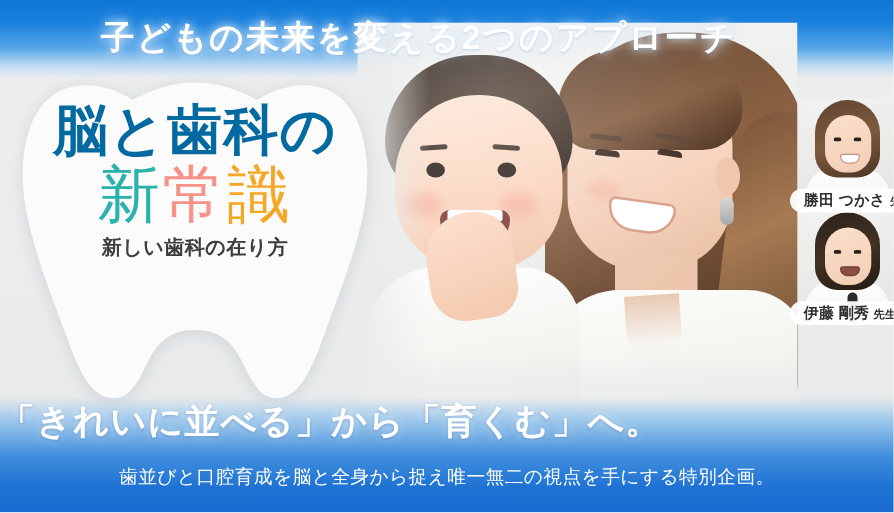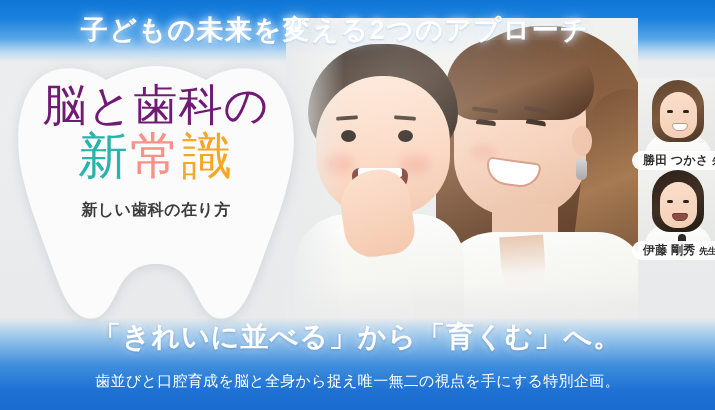--- a/index.html
+++ b/index.html
@@ -311,22 +311,22 @@
   .tooth-text {
     position: absolute;
     left: 14px; top: 60px;
     width: 284px; height: 268px;
     z-index: 9;
     text-align: center;
   }
   .t-line1 {
     margin-top: 22px;
     font-size: 44px;
-    font-weight: normal;
-    color: #701a75;
+    font-weight: bold;
+    color: #0369a1;
     letter-spacing: 1px;
     line-height: 1.04;
     white-space: nowrap;
   }
   .t-line2 {
     margin-top: 2px;
     font-size: 50px;
     font-weight: normal;
     letter-spacing: 2px;
     line-height: 1.05;
@@ -361,21 +361,21 @@
   .wave-cover {
     position: absolute;
     left: 0; bottom: 82px;
     width: 715px; height: 40px;
     z-index: 10;
   }
   .headline {
     position: absolute;
     left: 0; top: 318px;
     width: 715px;
-    text-align: center;
+    text-align: left;
     font-size: 28px;
     font-weight: bold;
     color: #ffffff;
     letter-spacing: 1px;
     white-space: nowrap;
     text-shadow: 0 0 8px rgba(255,255,255,0.55), 0 1px 3px rgba(15,80,160,0.45);
     z-index: 13;
   }
   .tagline {
     position: absolute;
@@ -485,21 +485,21 @@
                C 238 2 210 8 192 20
                C 180 14 164 6 142 6 Z" fill="#fbfbfb"></path>
     </svg>
   </div>
 
   <div class="tooth-text">
     <div class="t-line1">脳と歯科の</div>
     <div class="t-line2">
       <span class="c1">新</span><span class="c2">常</span><span class="c3">識</span>
     </div>
-    <div class="t-sub" style="margin-top:16px">新しい歯科の在り方</div>
+    <div class="t-sub" style="margin-top:5px">新しい歯科の在り方</div>
   </div>
 
   <div class="bottom-band"></div>
   <svg class="wave-cover" viewBox="0 0 715 40" preserveAspectRatio="none" xmlns="http://www.w3.org/2000/svg">
     <path d="M0 40 L0 26 C 60 26 110 22 160 14 C 210 6 260 0 320 2 C 380 4 430 14 500 18 C 570 22 650 20 715 16 L715 40 Z" fill="rgba(150,197,236,0.0)"></path>
   </svg>
 
   <div class="headline">「きれいに並べる」から「育くむ」へ。</div>
   <div class="tagline">歯並びと口腔育成を脳と全身から捉え唯一無二の視点を手にする特別企画。</div>
 

